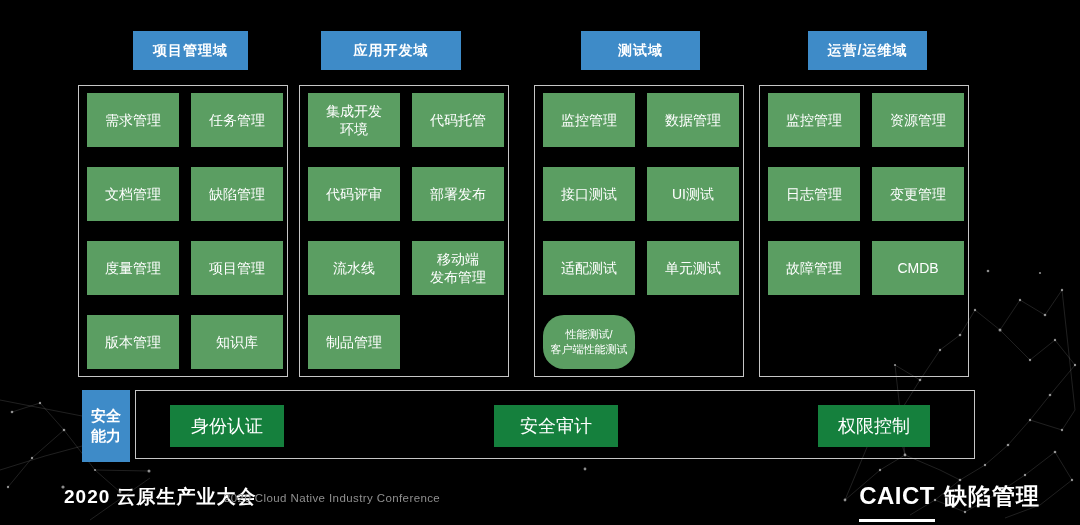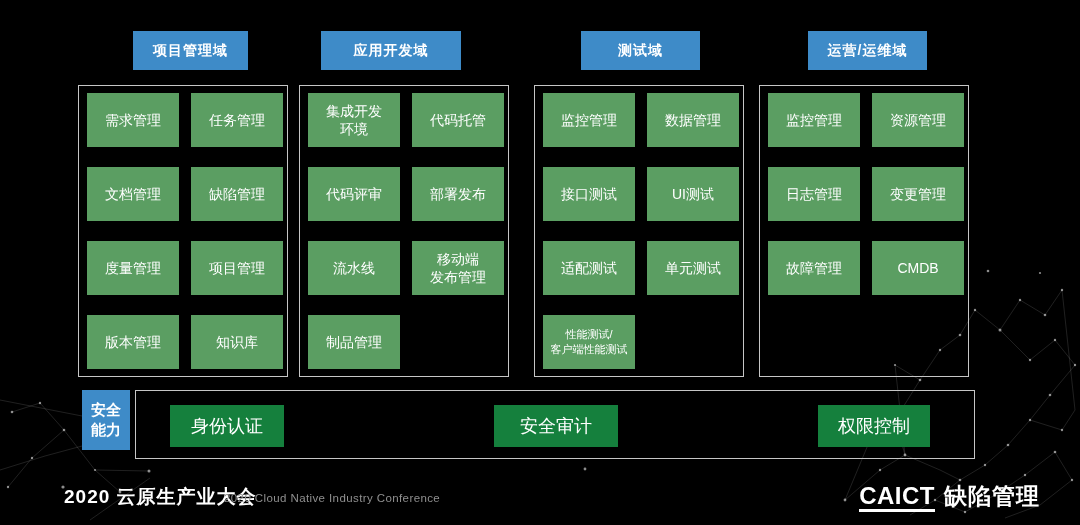--- a/index.html
+++ b/index.html
@@ -26,43 +26,43 @@
     column-gap:12px;row-gap:20px;padding:7px 0 0 8px;align-content:start;
     width:210px;
   }
   #c1{left:78px} #c2{left:299px} #c3{left:534px} #c4{left:759px}
 
   .cell{
     background:#5b9e62;color:#fff;font-size:14px;line-height:1.3;
     display:flex;align-items:center;justify-content:center;
     text-align:center;white-space:pre-line;
   }
-  .cell.small{font-size:11px;line-height:1.35;}
+  .cell.small{font-size:11px;line-height:1.35;border-radius:21px;}
 
   .sec-label{
-    position:absolute;left:82px;top:390px;width:48px;height:60px;background:#3e8bc8;
+    position:absolute;left:82px;top:390px;width:48px;height:72px;background:#3e8bc8;
     color:#fff;font-weight:bold;font-size:15px;line-height:1.35;
     display:flex;align-items:center;justify-content:center;text-align:right;white-space:pre-line;
   }
   .sec-container{
     position:absolute;left:135px;top:390px;width:840px;height:69px;
     box-sizing:border-box;border:1px solid #c6c6c6;
   }
   .sec-cell{
     position:absolute;top:14px;height:42px;background:#15803d;color:#fff;font-size:18px;
     display:flex;align-items:center;justify-content:center;
   }
   #s1{left:34px;width:114px}
   #s2{left:358px;width:124px}
   #s3{left:682px;width:112px}
 
   .footer-zh{position:absolute;left:44px;top:484px;color:#fff;font-weight:bold;font-size:19px;letter-spacing:1px;margin-left:20px;}
   .footer-en{position:absolute;left:224px;top:492px;color:#8f8f8f;font-size:11.5px;letter-spacing:.4px;}
   .logo{position:absolute;right:40px;top:481px;display:flex;align-items:baseline;gap:9px;color:#fff;}
-  .logo-caict{font-size:24px;font-weight:800;letter-spacing:.5px;line-height:1.05;border-bottom:3px solid #fff;padding-bottom:1px;}
+  .logo-caict{font-size:24px;font-weight:800;letter-spacing:.5px;line-height:1.05;border-bottom:3px solid #fff;padding-bottom:11px;}
   .logo-name{font-size:23px;font-weight:bold;letter-spacing:1px;}
 </style>
 </head>
 <body>
 
 <svg class="constellation" viewBox="0 0 1080 525">
   <g stroke="#ffffff" stroke-width="0.7" stroke-opacity="0.18" fill="none">
     <path d="M845 500 L880 470 L905 455 L895 420 L870 440 L845 500"></path>
     <path d="M895 420 L920 380 L940 350 L960 335 L975 310 L1000 330 L1020 300 L1045 315 L1062 290"></path>
     <path d="M1000 330 L1030 360 L1055 340 L1075 365 L1050 395 L1030 420 L1008 445 L985 465 L960 480 L935 500 L910 515"></path>

